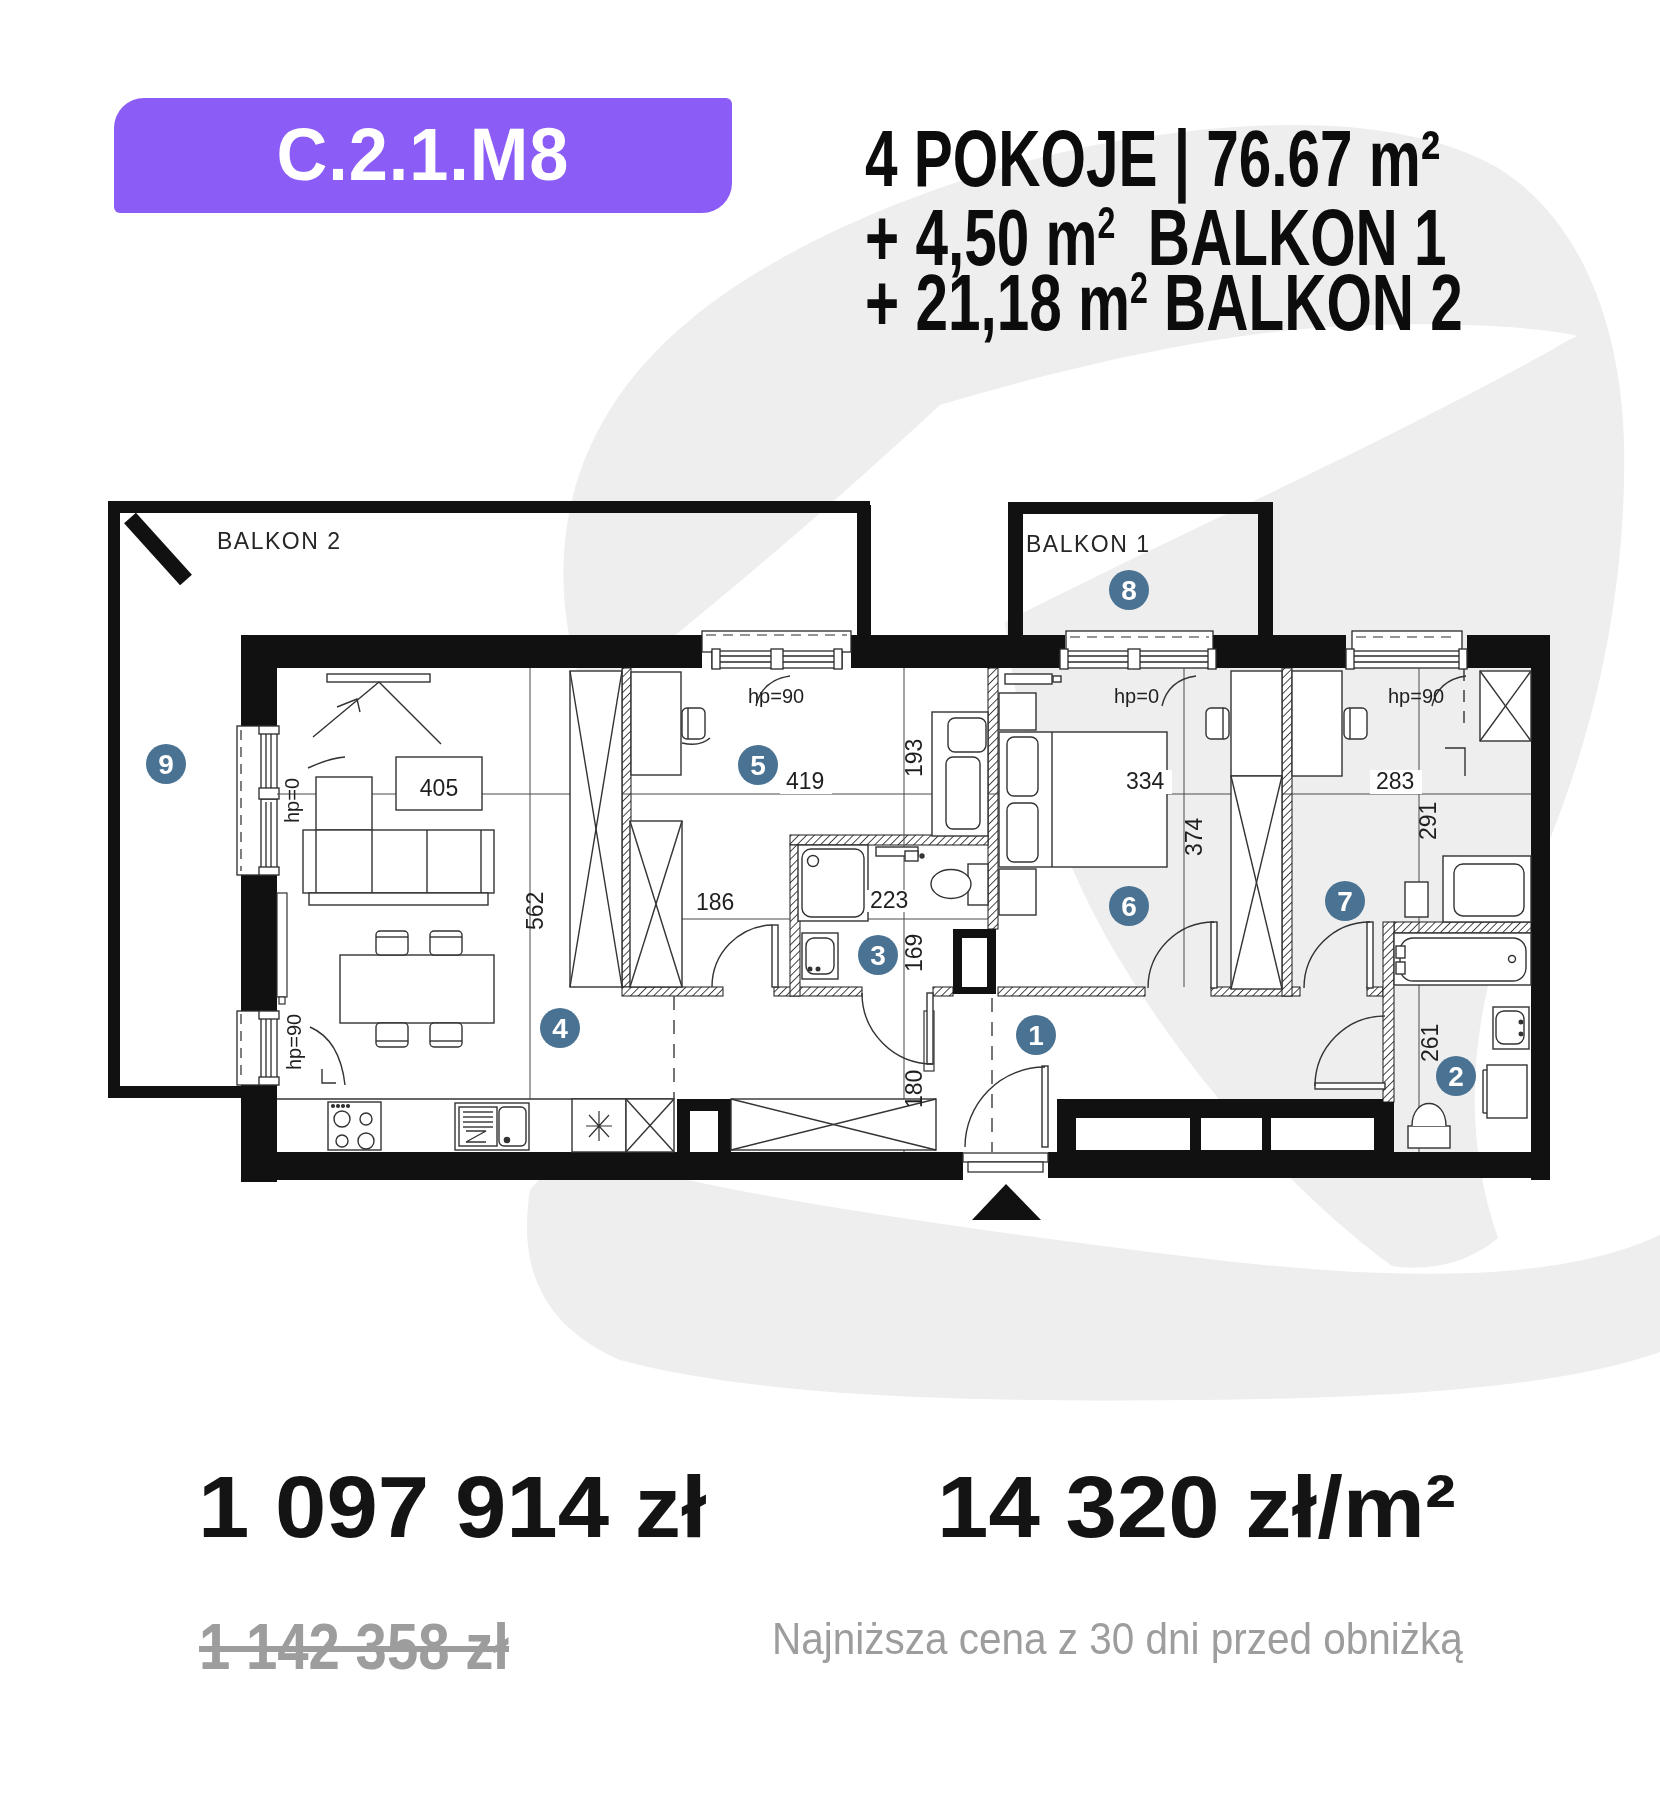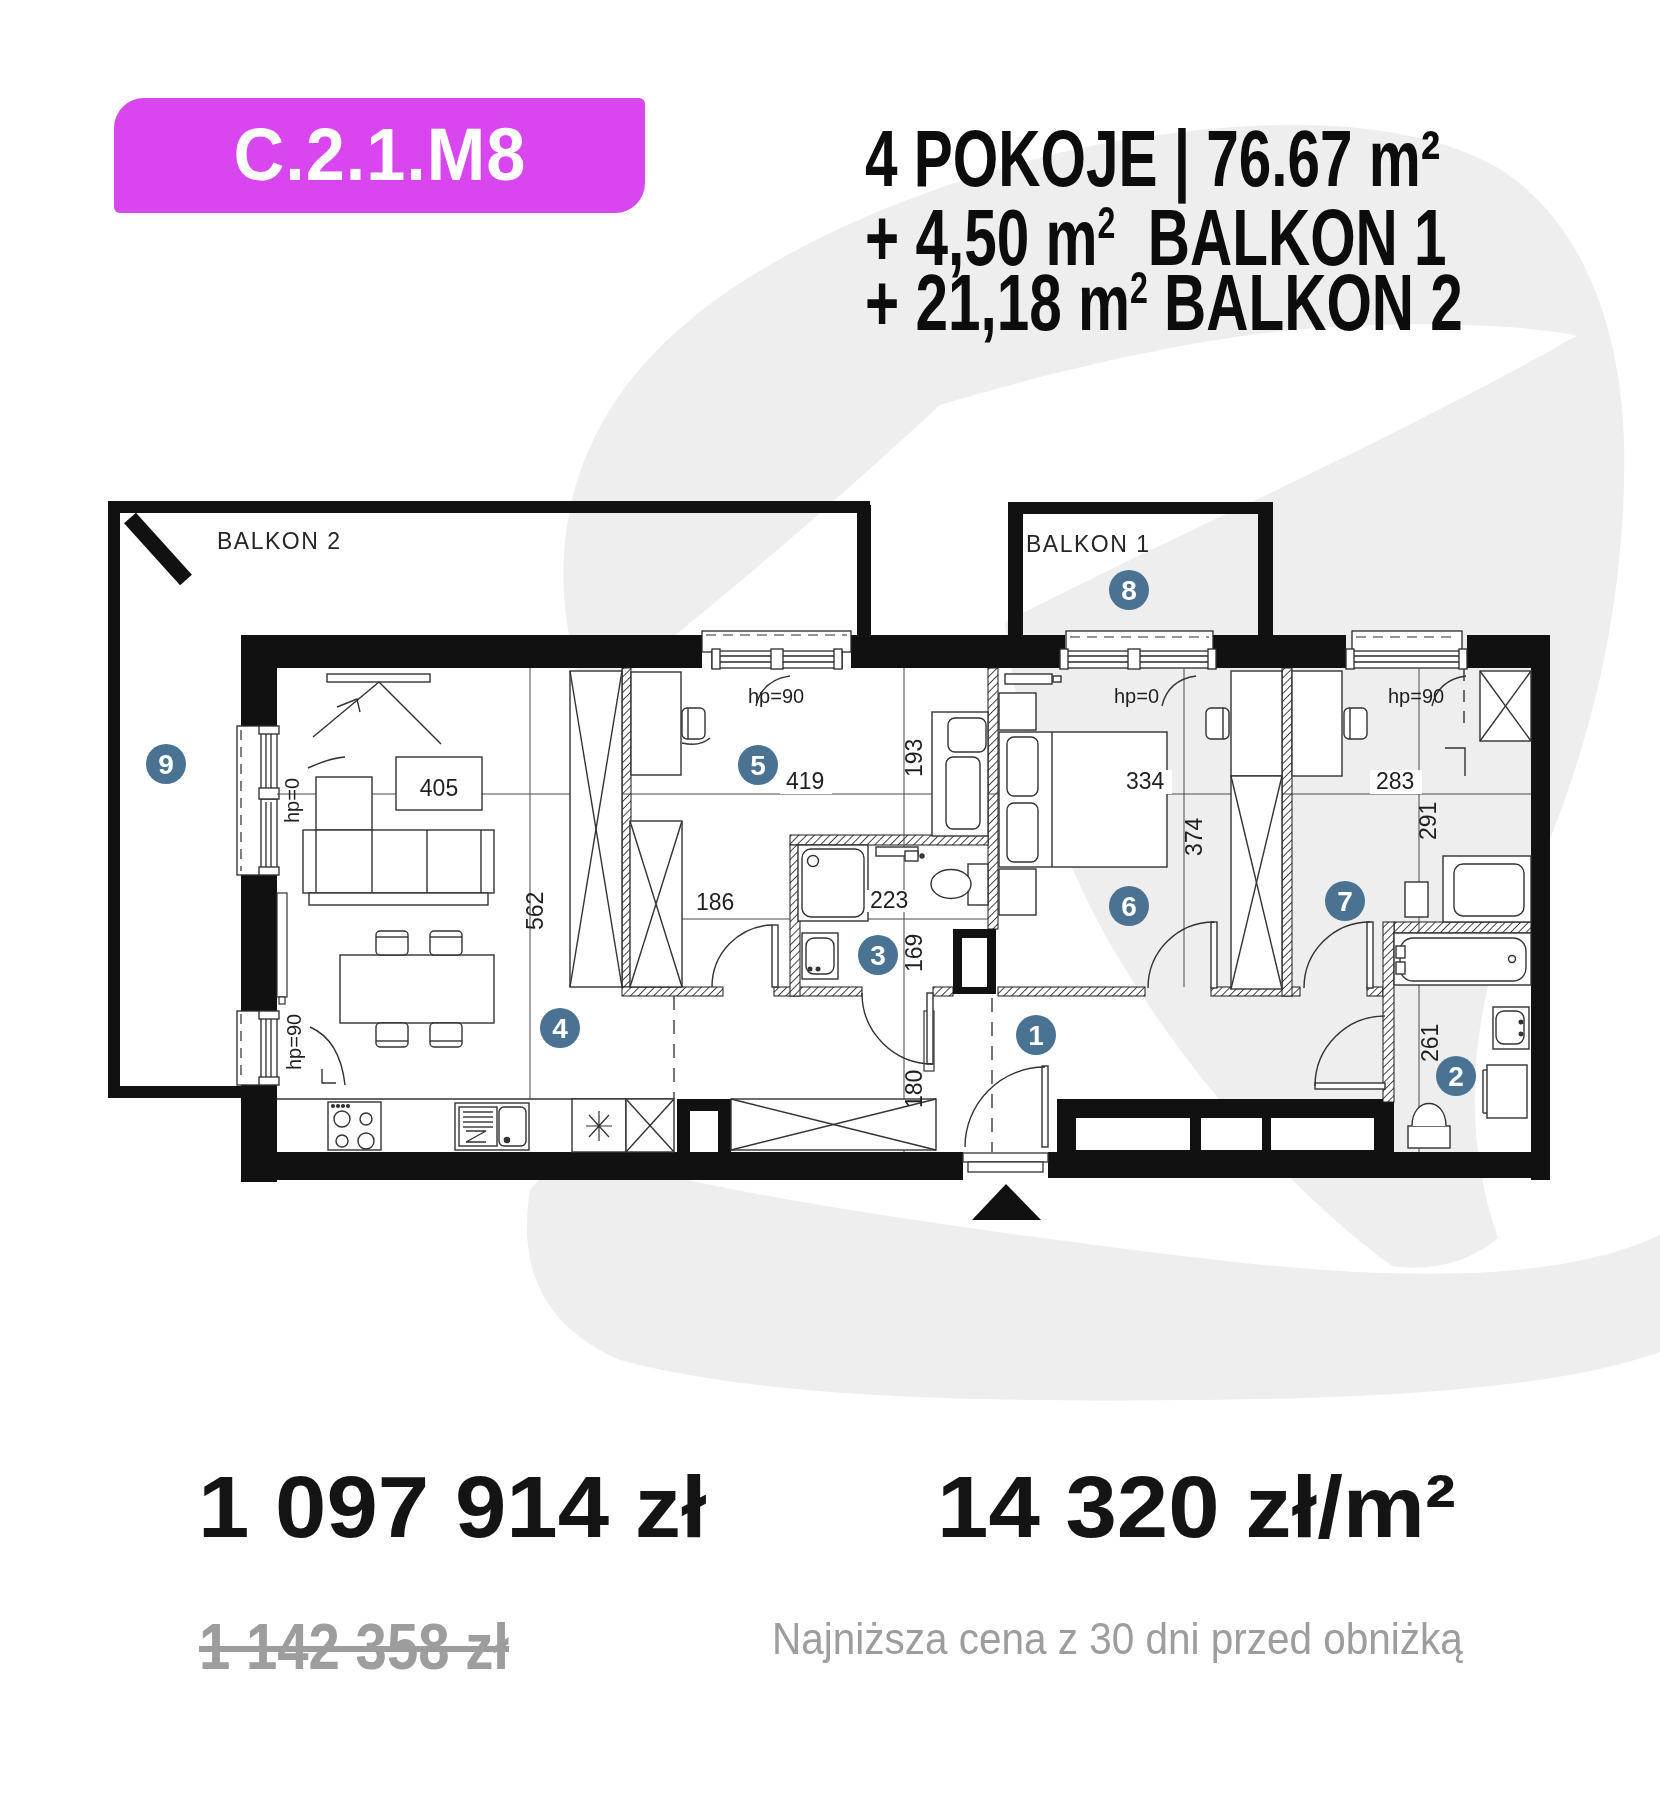--- a/index.html
+++ b/index.html
@@ -1,21 +1,21 @@
 <!DOCTYPE html>
 <html><head>
 <meta charset="utf-8">
 <style>
   html,body{margin:0;padding:0;}
   body{width:1660px;height:1800px;position:relative;background:#ffffff;overflow:hidden;
        font-family:"Liberation Sans", sans-serif;}
   
   #wm{position:absolute;left:0;top:0;width:1660px;height:1800px;z-index:0;}
   
-  #badge{position:absolute;left:114px;top:98px;width:531px;height:115px;background:#d946ef;
+  #badge{position:absolute;left:114px;top:98px;width:618px;height:115px;background:#8b5cf6;
          border-radius:30px 6px 30px 6px;z-index:2;}
   #badge span{position:absolute;left:50%;top:50%;transform:translate(-50%,-52%) scaleX(0.95);
         color:#fff;font-weight:bold;font-size:74px;letter-spacing:1px;white-space:nowrap;}
   
   #info{position:absolute;left:865px;top:126px;z-index:2;color:#0c0c0c;font-weight:bold;}
   #info .ln{white-space:nowrap;transform:scaleX(0.74);transform-origin:left center;
         font-size:79px;line-height:65px;height:65px;}
   #info sup{font-size:55%;vertical-align:super;}
   
   .big{position:absolute;color:#141414;font-weight:bold;font-size:88px;z-index:2;

